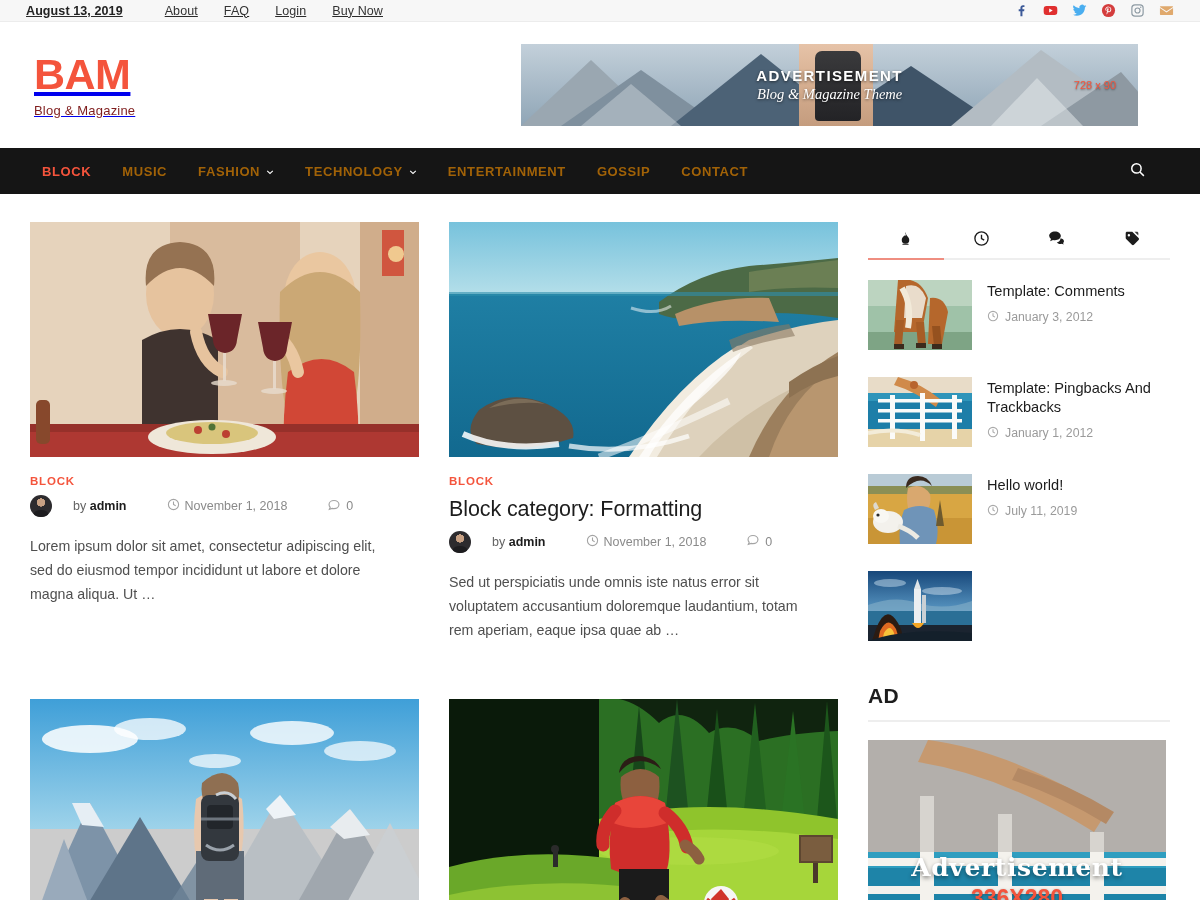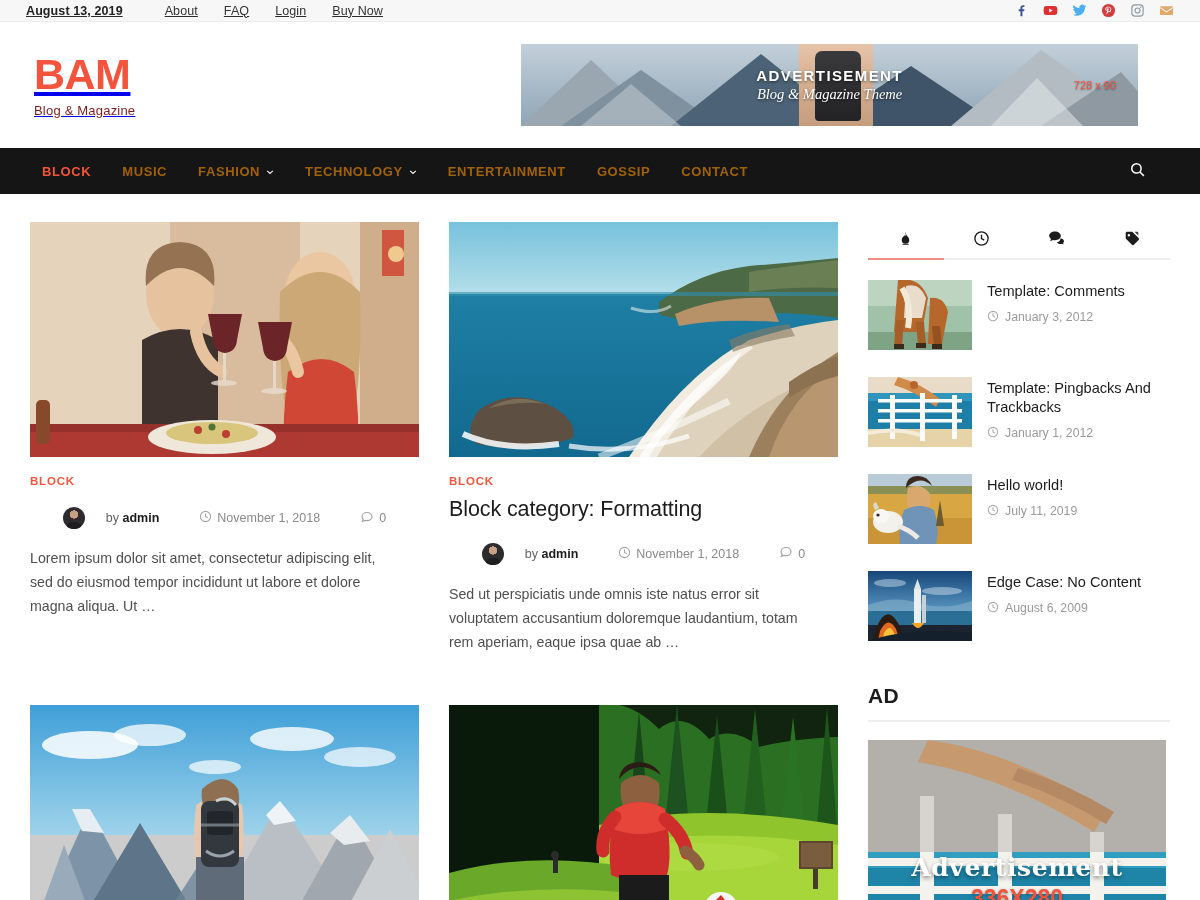--- a/index.html
+++ b/index.html
@@ -106,21 +106,21 @@
     background: #ccc; display: block;
   }
   .cat {
     color: #f4543c; font-size: 11.5px; font-weight: bold;
     letter-spacing: .8px; margin-top: 18px; display: block;
   }
   .card-title {
     font-size: 21.5px; font-weight: normal; color: #1c1c1c;
     margin-top: 9px; line-height: 1.25; letter-spacing: -.1px;
   }
-  .meta { display: flex; align-items: center; margin-top: 20px; gap: 12px; justify-content: center; }
+  .meta { display: flex; align-items: center; margin-top: 8px; gap: 12px; }
   .avatar {
     width: 22px; height: 22px; border-radius: 50%; overflow: hidden;
     margin-right: 9px; flex: none;
     background: radial-gradient(circle at 50% 34%, #c8a184 0 22%, #2d2b2e 23% 100%);
     position: relative;
   }
   .avatar::after {
     content: ""; position: absolute; left: 4px; right: 4px; bottom: 0; height: 7px;
     background: #1d1c1f; border-radius: 50% 50% 0 0;
   }
@@ -680,32 +680,20 @@
             <rect x="46" y="18" width="7" height="34" fill="#eceff1"></rect>
             <path d="M46 18 l3.5 -10 3.5 10z" fill="#dfe4e7"></path>
             <rect x="54" y="24" width="4" height="28" fill="#c9d0d5"></rect>
             <path d="M44 52 q6 10 12 0z" fill="#f5a623"></path>
             <path d="M8 58 q10 -26 22 -6 q8 14 0 18 l-26 0z" fill="#2b1b12"></path>
             <path d="M12 60 q8 -16 16 -2 q4 10 -2 12 l-16 0z" fill="#e06a21"></path>
             <path d="M16 62 q6 -10 10 0 q2 6 -2 8 l-10 0z" fill="#f7c23a"></path>
             <path d="M0 70 q40 -14 104 -8 l0 8z" fill="#14202b"></path>
           </svg>
         </div>
-        <div class="side-body">
-          <div class="side-title">Edge Case: No Content</div>
-          <div class="side-date">
-            <span>
-              <svg width="12" height="12" viewBox="0 0 24 24" fill="none" stroke="#a9a9a9" stroke-width="2.1">
-                  <circle cx="12" cy="12" r="9.3"></circle>
-                  <path d="M12 6.6V12l3.8 2.3"></path>
-                </svg>
-            </span>
-            <span>August 6, 2009</span>
-          </div>
-        </div>
       </div>
 
     </div>
 
     <div class="ad-head">AD</div>
     <div class="ad-box">
       <svg width="298" height="220" viewBox="0 0 298 220" preserveAspectRatio="none" style="position:absolute;inset:0">
         <rect width="298" height="220" fill="#b3b0ab"></rect>
         <rect y="112" width="298" height="108" fill="#1e84a8"></rect>
         <rect y="112" width="298" height="16" fill="#2f9ec0"></rect>

